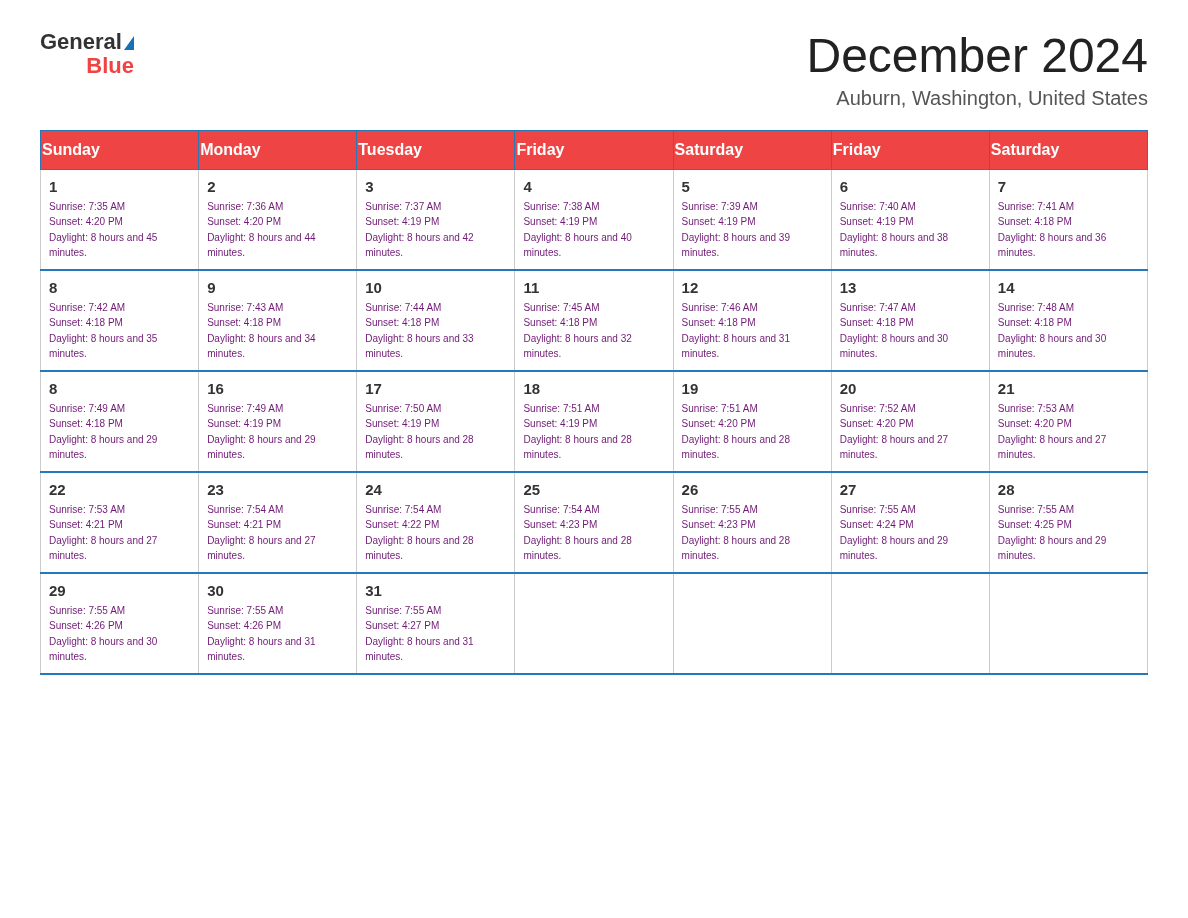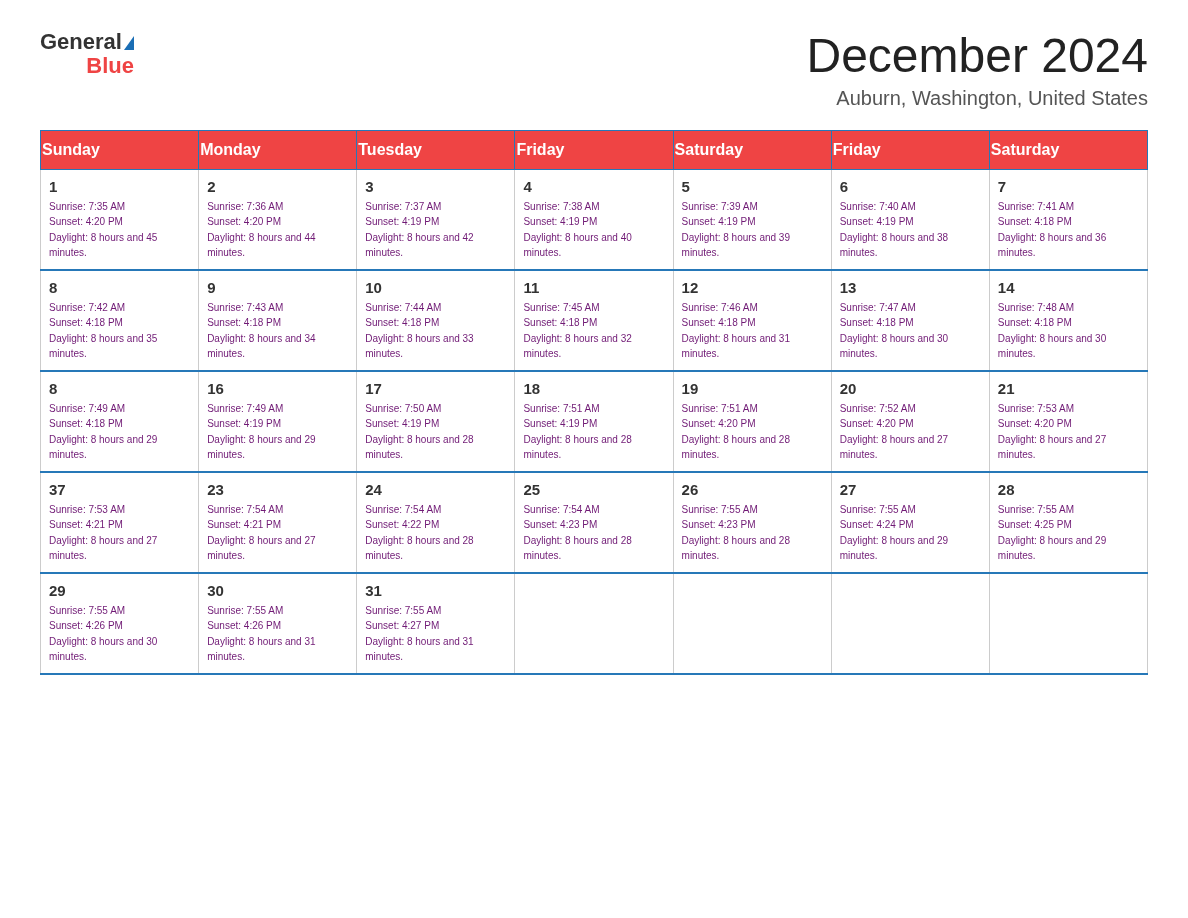--- a/index.html
+++ b/index.html
@@ -205,21 +205,21 @@
           <span class="day-num">20</span>
           <div class="day-info">Sunrise: 7:52 AM<br>Sunset: 4:20 PM<br>Daylight: 8 hours and 27 minutes.</div>
         </td>
         <td>
           <span class="day-num">21</span>
           <div class="day-info">Sunrise: 7:53 AM<br>Sunset: 4:20 PM<br>Daylight: 8 hours and 27 minutes.</div>
         </td>
       </tr>
       <tr>
         <td>
-          <span class="day-num">37</span>
+          <span class="day-num">22</span>
           <div class="day-info">Sunrise: 7:53 AM<br>Sunset: 4:21 PM<br>Daylight: 8 hours and 27 minutes.</div>
         </td>
         <td>
           <span class="day-num">23</span>
           <div class="day-info">Sunrise: 7:54 AM<br>Sunset: 4:21 PM<br>Daylight: 8 hours and 27 minutes.</div>
         </td>
         <td>
           <span class="day-num">24</span>
           <div class="day-info">Sunrise: 7:54 AM<br>Sunset: 4:22 PM<br>Daylight: 8 hours and 28 minutes.</div>
         </td>

